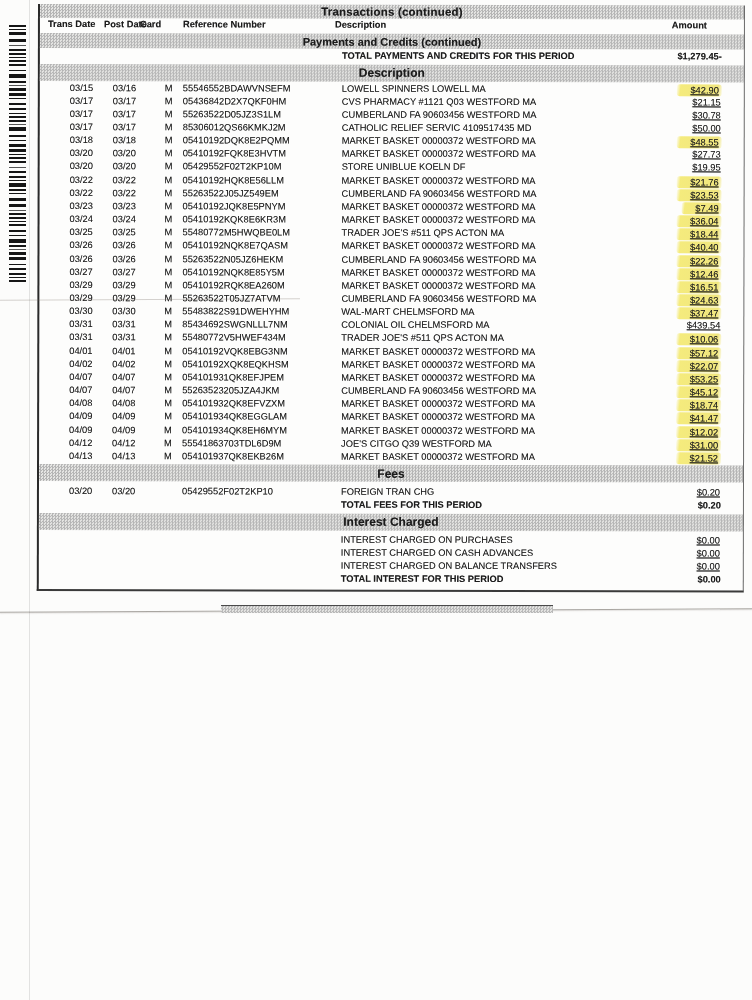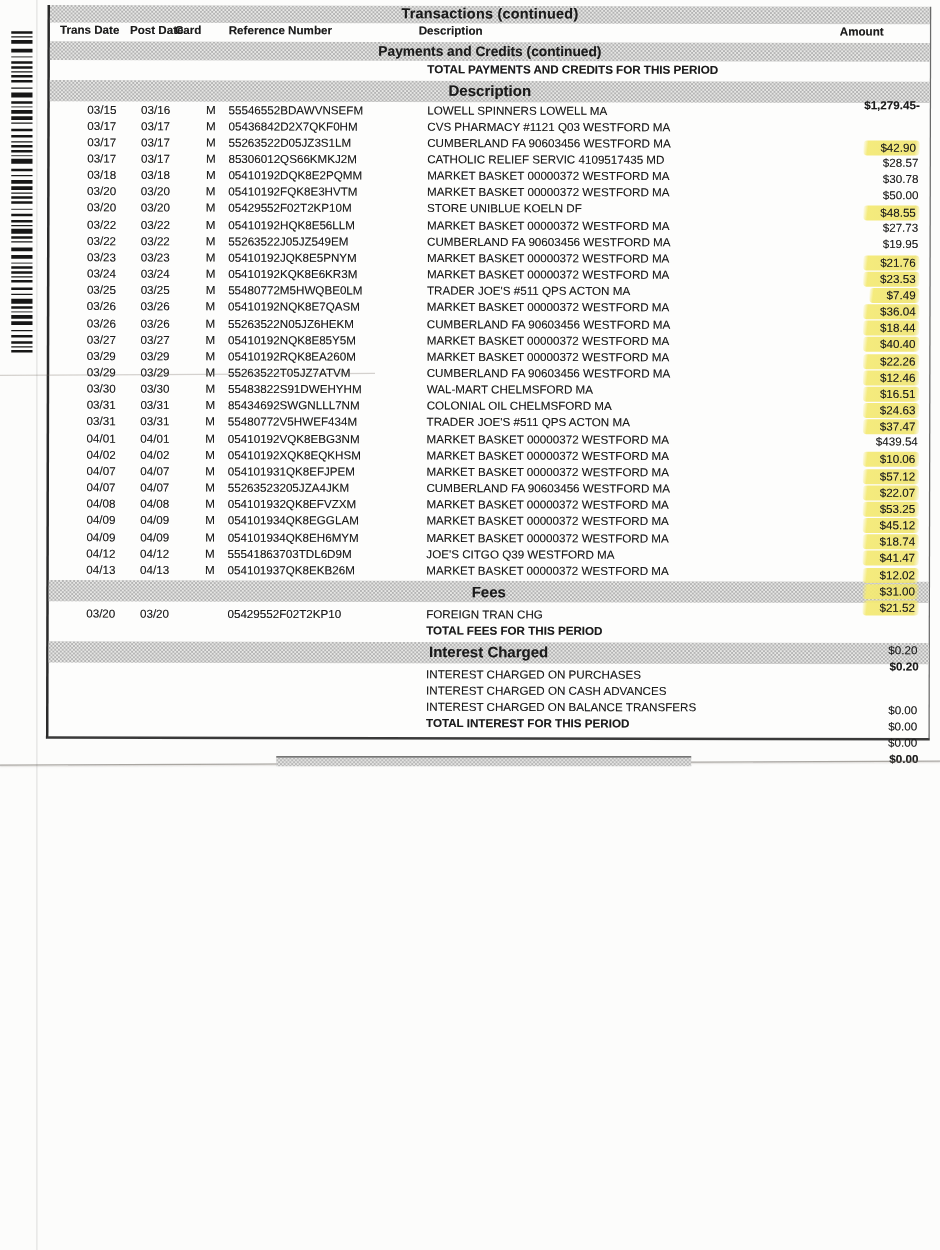--- a/index.html
+++ b/index.html
@@ -31,31 +31,31 @@
   .headrow{position:relative;height:14px;font-size:9.3px;font-weight:bold;}
   .band{height:15px;display:flex;align-items:center;justify-content:center;
     font-size:11px;font-weight:bold;margin:1px 0;}
   .band.big{height:17px;font-size:12px;}
   .cell{position:absolute;top:1px;white-space:nowrap;}
   .c-trans{left:30px;}
   .c-post{left:73px;}
   .c-card{left:125px;}
   .c-ref{left:143px;}
   .c-desc{left:302px;}
-  .c-amount{right:8px;top:1px;margin-top:28px;}
+  .c-amount{right:22px;top:1px;}
   .h-trans{left:8px;}
   .h-post{left:64px;}
   .h-card{left:100px;}
   .h-ref{left:143px;}
   .h-desc{left:295px;text-align:center;}
   .h-amount{right:37px;}
   .trow{position:relative;height:13.17px;font-size:9.3px;}
   .trow-tall{height:14px;}
   .total-row{position:relative;height:13.5px;font-size:9.3px;font-weight:bold;}
-  .amt{display:inline-block;padding:0 1px;}
+  .amt{display:inline-block;padding:0 1px;text-decoration:underline;}
   .hl{background:linear-gradient(97deg,rgba(244,234,118,0) 0%,rgba(244,234,118,0.95) 9%,rgba(238,226,104,0.85) 90%,rgba(244,234,118,0.1) 100%);
     padding:1px 3px 1px 14px;border-radius:3px;}
   .spacer2{height:2px;}
   .spacer3{height:3px;}
 </style>
 </head>
 <body>
 
 <div class="page-edge"></div>
 <div class="barcode">
@@ -154,21 +154,21 @@
         <span class="cell c-ref">55546552BDAWVNSEFM</span>
         <span class="cell c-desc">LOWELL SPINNERS LOWELL  MA</span>
         <span class="cell c-amount"><span class="amt hl">$42.90</span></span>
       </div>
       <div class="trow">
         <span class="cell c-trans">03/17</span>
         <span class="cell c-post">03/17</span>
         <span class="cell c-card">M</span>
         <span class="cell c-ref">05436842D2X7QKF0HM</span>
         <span class="cell c-desc">CVS PHARMACY #1121 Q03 WESTFORD  MA</span>
-        <span class="cell c-amount"><span class="amt">$28.57</span></span>
+        <span class="cell c-amount"><span class="amt">$21.15</span></span>
       </div>
       <div class="trow">
         <span class="cell c-trans">03/17</span>
         <span class="cell c-post">03/17</span>
         <span class="cell c-card">M</span>
         <span class="cell c-ref">55263522D05JZ3S1LM</span>
         <span class="cell c-desc">CUMBERLAND FA 90603456 WESTFORD  MA</span>
         <span class="cell c-amount"><span class="amt">$30.78</span></span>
       </div>
       <div class="trow">

